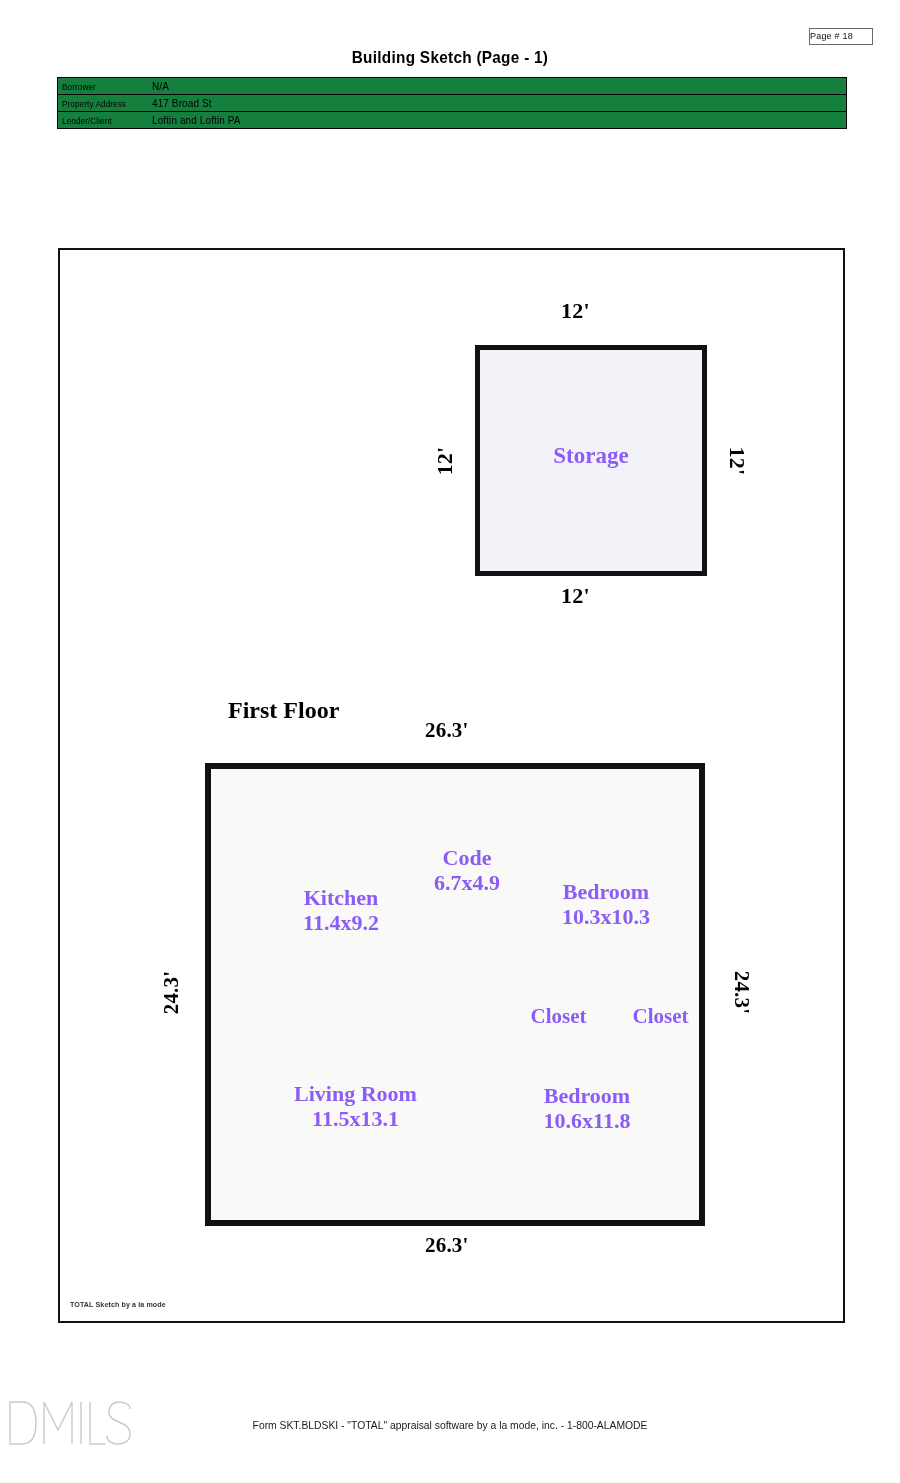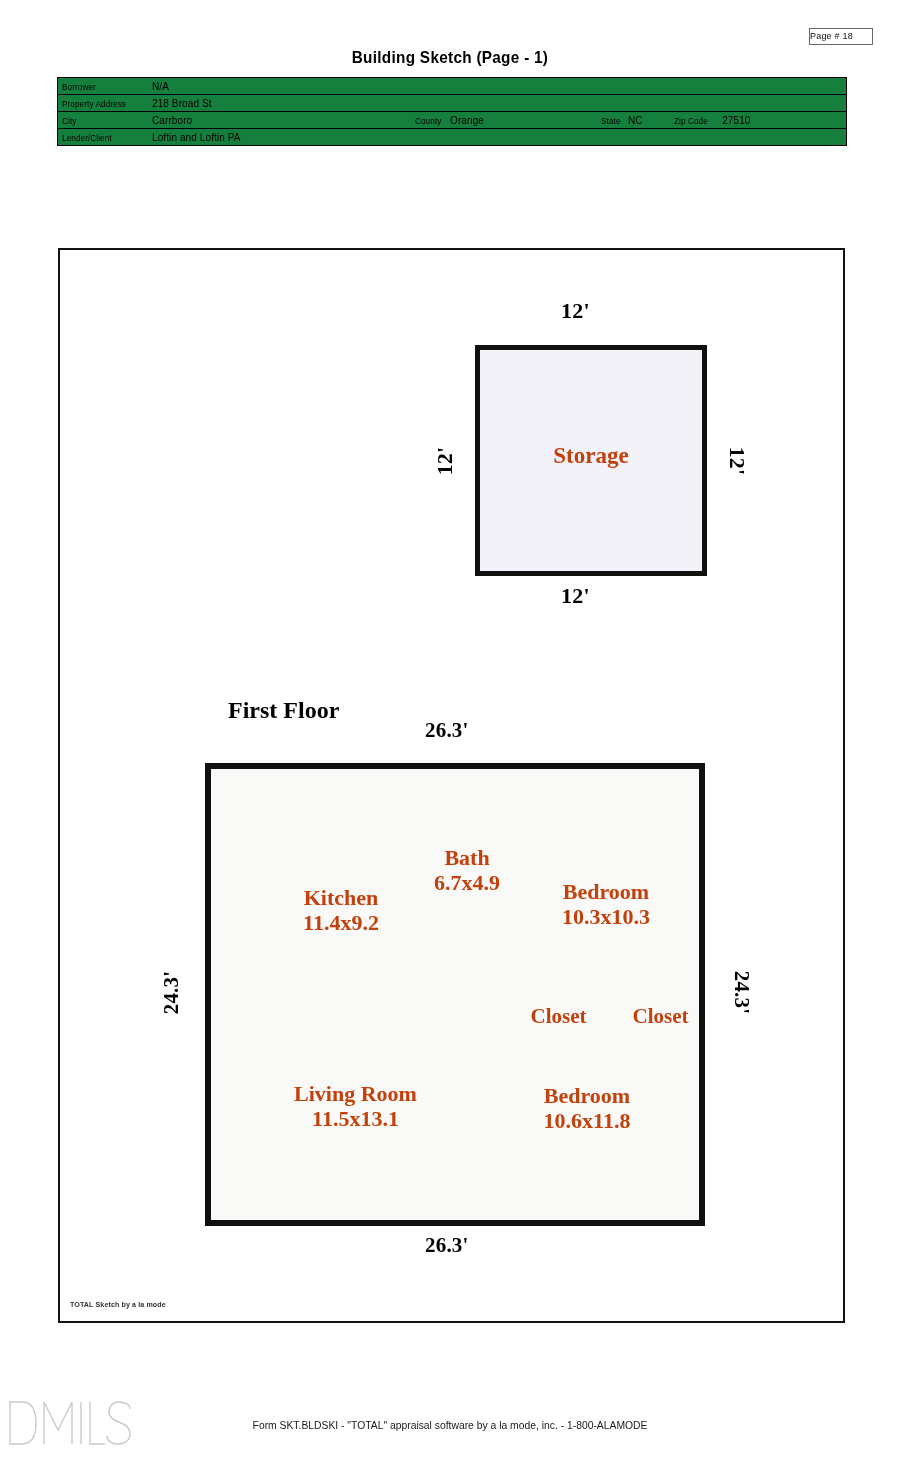--- a/index.html
+++ b/index.html
@@ -136,21 +136,21 @@
   .dim.rot-cw {
     transform: rotate(90deg);
     transform-origin: center center;
   }
 
   
   .room-label {
     position: absolute;
     font-family: "Liberation Serif", serif;
     font-weight: bold;
-    color: #c2410c;
+    color: #8b5cf6;
     text-align: center;
     white-space: nowrap;
     line-height: 1.15;
   }
   .rl-lg { font-size: 23px; }
   .rl-md { font-size: 22px; }
   .rl-sm { font-size: 21px; }
 
   #first-floor-caption {
     position: absolute;
@@ -205,33 +205,21 @@
 <div id="doc-title">Building Sketch (Page - 1)</div>
 
 <table id="info-table">
   <tbody>
       <tr>
     <td class="c-label"><span class="lbl">Borrower</span></td>
     <td colspan="5"><span class="val">N/A</span></td>
   </tr>
   <tr>
     <td class="c-label"><span class="lbl">Property Address</span></td>
-    <td colspan="5"><span class="val">218 Broad St</span></td>
-  </tr>
-  <tr>
-    <td class="c-label"><span class="lbl">City</span></td>
-    <td class="c-value"><span class="val">Carrboro</span></td>
-    <td class="c-inline-label"><span class="lbl">County</span></td>
-    <td class="c-inline-value"><span class="val">Orange</span></td>
-    <td class="c-inline-label"><span class="lbl">State</span></td>
-    <td>
-      <span class="val">NC</span>
-      <span class="lbl" style="margin-left:28px">Zip Code</span>
-      <span class="val" style="margin-left:6px">27510</span>
-    </td>
+    <td colspan="5"><span class="val">417 Broad St</span></td>
   </tr>
   <tr>
     <td class="c-label"><span class="lbl">Lender/Client</span></td>
     <td colspan="5"><span class="val">Loftin and Loftin PA</span></td>
   </tr>
 </tbody>
   </table>
 
 <div id="sketch-frame">
 
@@ -254,21 +242,21 @@
   <div class="dim" style="left:365px; top:983px;">26.3'</div>
 
   <div class="room-box" id="first-floor-box">
 
     <div class="room-label rl-md" style="left:45px; top:116px; width:170px;">
       <span>Kitchen</span><br>
       <span>11.4x9.2</span>
     </div>
 
     <div class="room-label rl-md" style="left:176px; top:76px; width:160px;">
-      <span>Bath</span><br>
+      <span>Code</span><br>
       <span>6.7x4.9</span>
     </div>
 
     <div class="room-label rl-md" style="left:300px; top:110px; width:190px;">
       <span>Bedroom</span><br>
       <span>10.3x10.3</span>
     </div>
 
     <div class="room-label rl-sm" style="left:295px; top:235px; width:105px;">
       <span>Closet</span>

